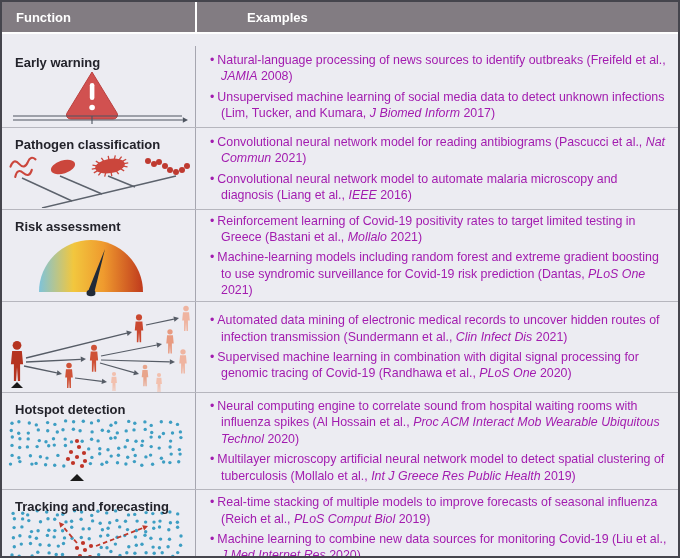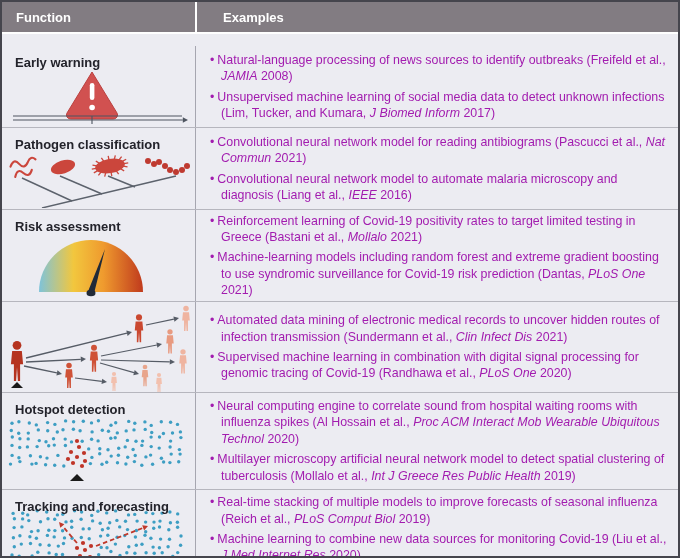--- a/index.html
+++ b/index.html
@@ -2,21 +2,21 @@
 <html><head>
 <meta charset="utf-8">
 <style>
   html,body{margin:0;padding:0;background:#ffffff;}
   .table{
     width:680px;height:558px;box-sizing:border-box;
     border:2px solid #45454d;background:#ececf2;
     font-family:"Liberation Sans",sans-serif;
     position:relative;overflow:hidden;
   }
-  .header{display:flex;height:32px;background:#827c82;border-bottom:2px solid #ffffff;box-sizing:border-box;}
+  .header{display:flex;height:32px;background:#827c82;border-bottom:2px solid #ffffff;box-sizing:border-box;gap:24px;}
   .hcell{color:#ffffff;font-weight:bold;font-size:13px;display:flex;align-items:center;box-sizing:border-box;}
   .hcell.c1{width:195px;padding-left:14px;border-right:2px solid #ffffff;}
   .hcell.c2{flex:1;padding-left:26px;}
   .rows{display:flex;flex-direction:column;margin-top:12px;}
   .row{display:flex;box-sizing:border-box;background:#ececf2;}
   .row + .row{border-top:1px solid #b6b6be;}
   .fcell{width:194px;border-right:1px solid #a6a6b0;box-sizing:border-box;position:relative;flex-shrink:0;}
   .fn-label{position:absolute;top:9px;left:13px;font-weight:bold;font-size:13px;color:#23232b;z-index:2;white-space:nowrap;}
   .icon-svg{position:absolute;z-index:1;}
   .ecell{flex:1;display:flex;align-items:center;box-sizing:border-box;padding:5px 10px 5px 14px;}

